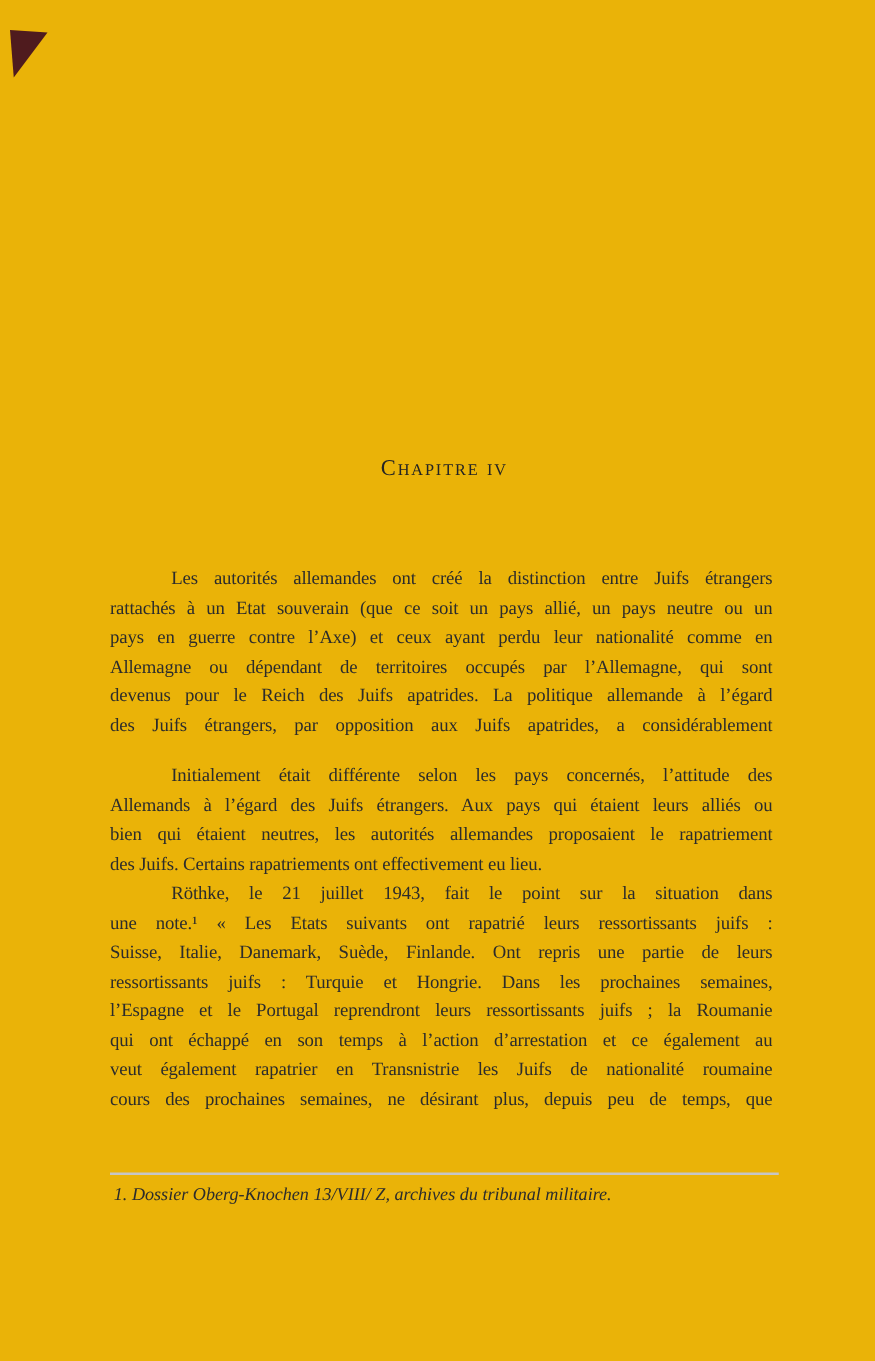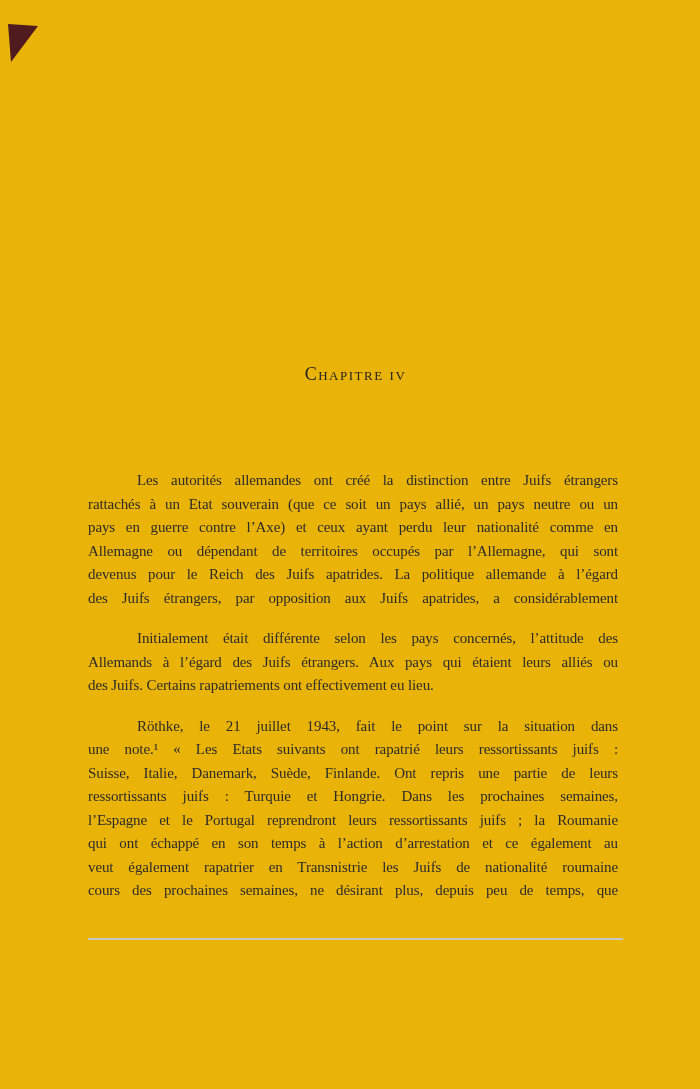--- a/index.html
+++ b/index.html
@@ -35,21 +35,21 @@
   .line {
     height: 23.5px;
     line-height: 23.5px;
     font-size: 15px;
     letter-spacing: -0.1px;
     text-align: justify;
     text-align-last: justify;
     overflow: hidden;
     white-space: normal;
   }
-  .line.first { text-indent: 49px; margin-top: 17px; }
+  .line.first { text-indent: 49px; }
   .line.endline { text-align-last: left; }
   .rule { position: absolute; top: 938px; left: 88px; width: 535px; height: 2px; }
   .footnote {
     position: absolute; top: 946px; left: 91px; width: 530px;
     font-style: italic;
     font-size: 14.5px;
     line-height: 20px;
     color: #2c2c2c;
   }
 </style>
@@ -70,30 +70,32 @@
         <div class="line first">Les autorités allemandes ont créé la distinction entre Juifs étrangers</div>
         <div class="line">rattachés à un Etat souverain (que ce soit un pays allié, un pays neutre ou un</div>
         <div class="line">pays en guerre contre l’Axe) et ceux ayant perdu leur nationalité comme en</div>
         <div class="line">Allemagne ou dépendant de territoires occupés par l’Allemagne, qui sont</div>
         <div class="line">devenus pour le Reich des Juifs apatrides. La politique allemande à l’égard</div>
         <div class="line">des Juifs étrangers, par opposition aux Juifs apatrides, a considérablement</div>
       </div>
       <div class="para gap-before">
         <div class="line first">Initialement était différente selon les pays concernés, l’attitude des</div>
         <div class="line">Allemands à l’égard des Juifs étrangers. Aux pays qui étaient leurs alliés ou</div>
+        <div class="line">bien qui étaient neutres, les autorités allemandes proposaient le rapatriement</div>
         <div class="line endline">des Juifs. Certains rapatriements ont effectivement eu lieu.</div>
       </div>
       <div class="para">
         <div class="line first">Röthke, le 21 juillet 1943, fait le point sur la situation dans</div>
         <div class="line">une note.¹ « Les Etats suivants ont rapatrié leurs ressortissants juifs :</div>
         <div class="line">Suisse, Italie, Danemark, Suède, Finlande. Ont repris une partie de leurs</div>
         <div class="line">ressortissants juifs : Turquie et Hongrie. Dans les prochaines semaines,</div>
         <div class="line">l’Espagne et le Portugal reprendront leurs ressortissants juifs ; la Roumanie</div>
         <div class="line">qui ont échappé en son temps à l’action d’arrestation et ce également au</div>
         <div class="line">veut également rapatrier en Transnistrie les Juifs de nationalité roumaine</div>
         <div class="line">cours des prochaines semaines, ne désirant plus, depuis peu de temps, que</div>
       </div>
     </div>
 
   <div class="rule" style="background: rgb(198, 198, 198);"></div>
 
+  <div class="footnote">1. Dossier Oberg-Knochen 13/VIII/ Z, archives du tribunal militaire.</div>
 
 </div>
 
 </body></html>

